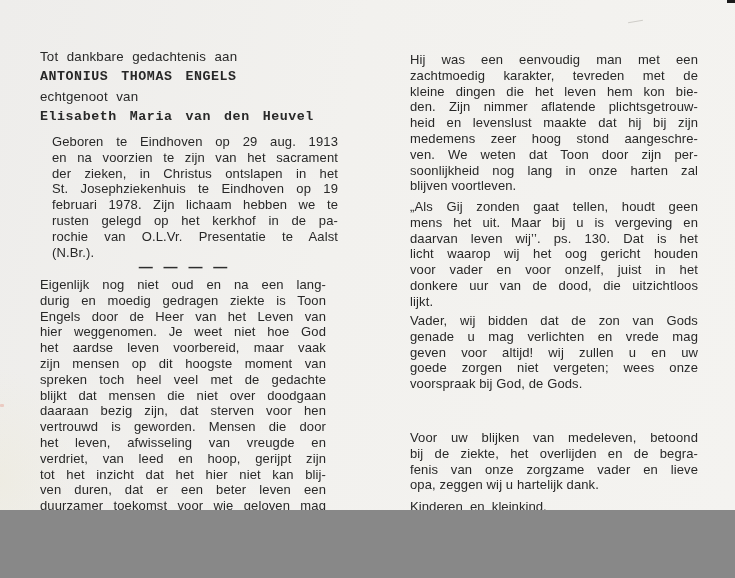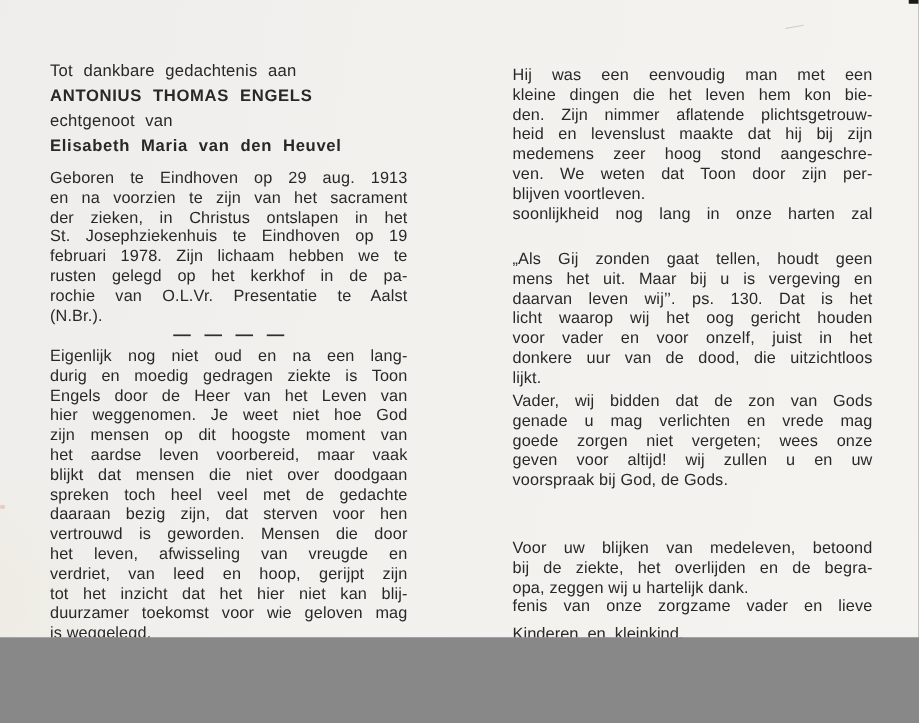--- a/index.html
+++ b/index.html
@@ -13,21 +13,21 @@
     background:
       radial-gradient(ellipse 14px 46px at 2px 556px, rgba(247,240,130,0.95), rgba(247,240,130,0) 75%),
       radial-gradient(ellipse 120px 160px at 0px 480px, rgba(235,230,200,0.25), rgba(235,230,200,0) 70%),
       linear-gradient(100deg, #eeedeb 0%, #f2f1ee 45%, #f4f3f0 100%);
   }
   .tblock { position: absolute; font-size: 13px; line-height: 15.8px; letter-spacing: 0.12px; }
   .tline { text-align: justify; text-align-last: justify; }
   .tline.last { text-align-last: left; }
   .hline { position: absolute; left: 40px; width: 300px; font-size: 13.3px; line-height: 15.8px;
            word-spacing: 4.5px; letter-spacing: 0.2px; white-space: nowrap; }
-  .bold { font-weight: 700; letter-spacing: 0.55px; }
+  .bold { font-weight: 700; letter-spacing: 0.55px; font-family: Liberation Mono, monospace; }
   .separator { position: absolute; left: 40px; width: 286px; top: 259px; height: 16px;
                text-align: center; font-size: 14px; font-weight: 700;
                word-spacing: 7px; color: #2e2e2e; line-height: 16px; }
   .signature { position: absolute; left: 410px; width: 288px; top: 499px;
                font-size: 13.2px; line-height: 15.8px; text-align: left; word-spacing: 3.5px; }
   .closing { position: absolute; left: 410px; width: 288px; top: 537px;
              font-size: 13.2px; line-height: 15.8px; word-spacing: 3.5px; }
   .bottom-rule { position: absolute; left: 0px; top: 568px; width: 732px; height: 2px;
                  background: linear-gradient(to right, #1d1d1d 0%, #2e2e2e 55%, #555 85%, rgba(110,110,110,0) 99%);
                  transform: rotate(-0.15deg); transform-origin: left center; }
@@ -42,85 +42,87 @@
 </head>
 <body>
 
 <div class="card">
 
   <div class="hline" style="top:49px">Tot dankbare gedachtenis aan</div>
   <div class="hline bold" style="top:69px">ANTONIUS THOMAS ENGELS</div>
   <div class="hline" style="top:89px">echtgenoot van</div>
   <div class="hline bold" style="top:109px">Elisabeth Maria van den Heuvel</div>
 
-  <div class="tblock" style="left:40px; top:134px; width:286px">
+  <div class="tblock" style="left:52px; top:134px; width:286px">
       <div class="tline">Geboren te Eindhoven op 29 aug. 1913</div>
       <div class="tline">en na voorzien te zijn van het sacrament</div>
       <div class="tline">der zieken, in Christus ontslapen in het</div>
       <div class="tline">St. Josephziekenhuis te Eindhoven op 19</div>
       <div class="tline">februari 1978. Zijn lichaam hebben we te</div>
       <div class="tline">rusten gelegd op het kerkhof in de pa-</div>
       <div class="tline">rochie van O.L.Vr. Presentatie te Aalst</div>
       <div class="tline last">(N.Br.).</div>
     </div>
 
   <div class="separator">— — — —</div>
 
   <div class="tblock" style="left:40px; top:277px; width:286px">
       <div class="tline">Eigenlijk nog niet oud en na een lang-</div>
       <div class="tline">durig en moedig gedragen ziekte is Toon</div>
       <div class="tline">Engels door de Heer van het Leven van</div>
       <div class="tline">hier weggenomen. Je weet niet hoe God</div>
+      <div class="tline">het aardse leven voorbereid, maar vaak</div>
       <div class="tline">zijn mensen op dit hoogste moment van</div>
-      <div class="tline">het aardse leven voorbereid, maar vaak</div>
+      <div class="tline">spreken toch heel veel met de gedachte</div>
       <div class="tline">blijkt dat mensen die niet over doodgaan</div>
-      <div class="tline">spreken toch heel veel met de gedachte</div>
       <div class="tline">daaraan bezig zijn, dat sterven voor hen</div>
       <div class="tline">vertrouwd is geworden. Mensen die door</div>
       <div class="tline">het leven, afwisseling van vreugde en</div>
       <div class="tline">verdriet, van leed en hoop, gerijpt zijn</div>
       <div class="tline">tot het inzicht dat het hier niet kan blij-</div>
+      <div class="tline">ven duren, dat er een beter leven een</div>
       <div class="tline">duurzamer toekomst voor wie geloven mag</div>
       <div class="tline last">is weggelegd.</div>
     </div>
 
   <div class="tblock" style="left:410px; top:52px; width:288px">
       <div class="tline">Hij was een eenvoudig man met een</div>
+      <div class="tline">zachtmoedig karakter, tevreden met de</div>
       <div class="tline">kleine dingen die het leven hem kon bie-</div>
       <div class="tline">den. Zijn nimmer aflatende plichtsgetrouw-</div>
       <div class="tline">heid en levenslust maakte dat hij bij zijn</div>
       <div class="tline">medemens zeer hoog stond aangeschre-</div>
       <div class="tline">ven. We weten dat Toon door zijn per-</div>
+      <div class="tline">soonlijkheid nog lang in onze harten zal</div>
       <div class="tline last">blijven voortleven.</div>
-      <div class="tline">soonlijkheid nog lang in onze harten zal</div>
     </div>
 
   <div class="tblock" style="left:410px; top:199px; width:288px">
       <div class="tline">„Als Gij zonden gaat tellen, houdt geen</div>
       <div class="tline">mens het uit. Maar bij u is vergeving en</div>
       <div class="tline">daarvan leven wij’’. ps. 130. Dat is het</div>
       <div class="tline">licht waarop wij het oog gericht houden</div>
       <div class="tline">voor vader en voor onzelf, juist in het</div>
       <div class="tline">donkere uur van de dood, die uitzichtloos</div>
       <div class="tline last">lijkt.</div>
     </div>
 
   <div class="tblock" style="left:410px; top:313px; width:288px">
       <div class="tline">Vader, wij bidden dat de zon van Gods</div>
       <div class="tline">genade u mag verlichten en vrede mag</div>
+      <div class="tline">geven voor altijd! wij zullen u en uw</div>
       <div class="tline">goede zorgen niet vergeten; wees onze</div>
-      <div class="tline">geven voor altijd! wij zullen u en uw</div>
       <div class="tline last">voorspraak bij God, de Gods.</div>
     </div>
 
   <div class="tblock" style="left:410px; top:430px; width:288px">
       <div class="tline">Voor uw blijken van medeleven, betoond</div>
       <div class="tline">bij de ziekte, het overlijden en de begra-</div>
+      <div class="tline">fenis van onze zorgzame vader en lieve</div>
       <div class="tline last">opa, zeggen wij u hartelijk dank.</div>
-      <div class="tline">fenis van onze zorgzame vader en lieve</div>
     </div>
 
   <div class="signature">Kinderen en kleinkind.</div>
   <div class="closing">Aalst,  februari  1978.</div>
 
   <div class="bottom-rule"></div>
   <div class="below-rule"></div>
   <div class="corner-mark-bl"></div>
   <div class="corner-mark-tr"></div>
   <div class="scratch"></div>

